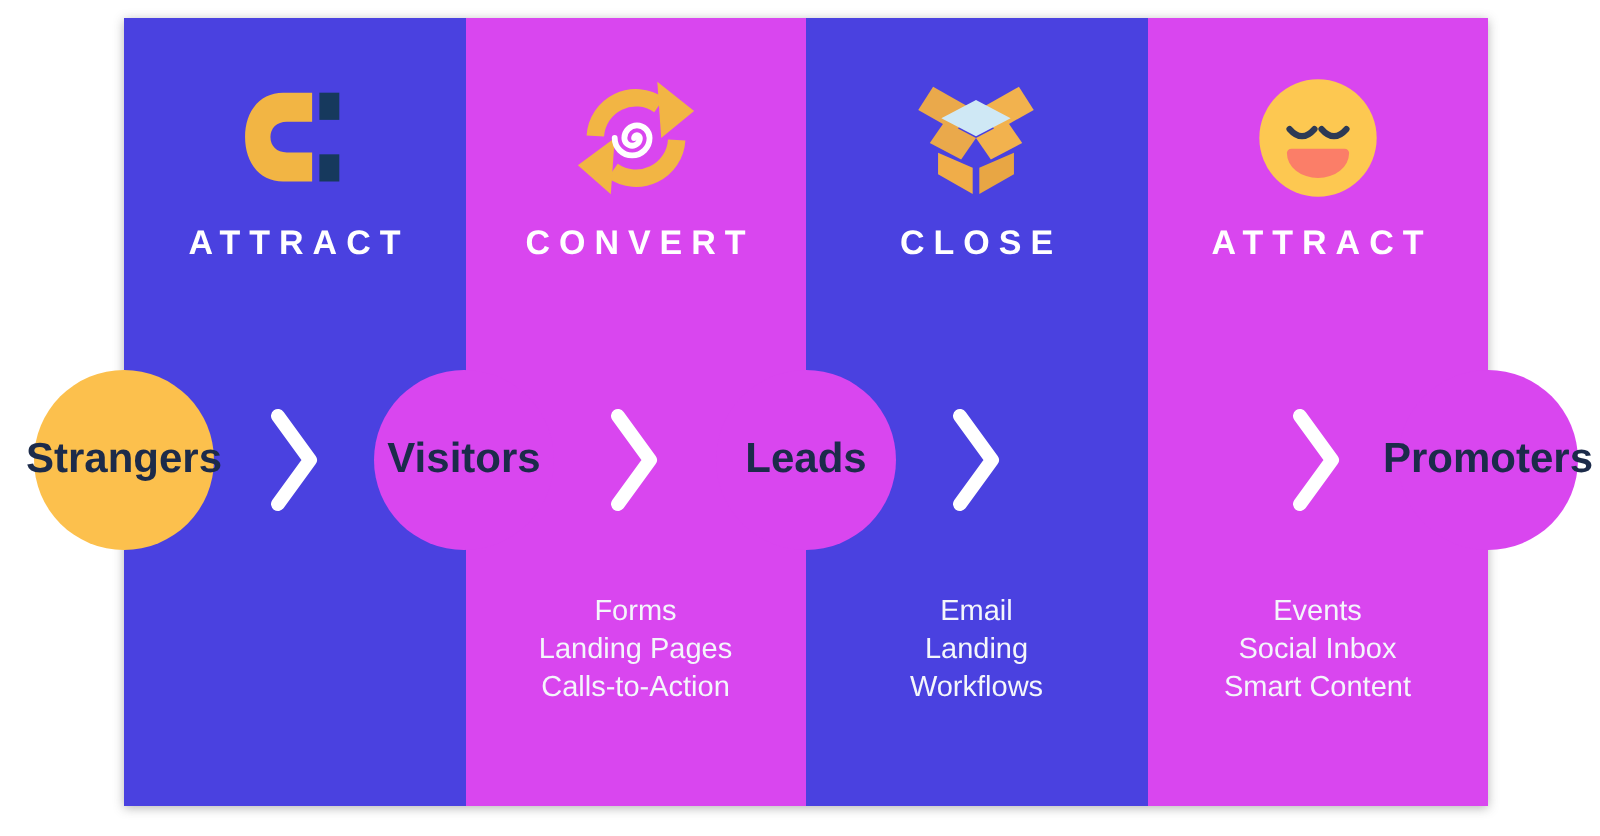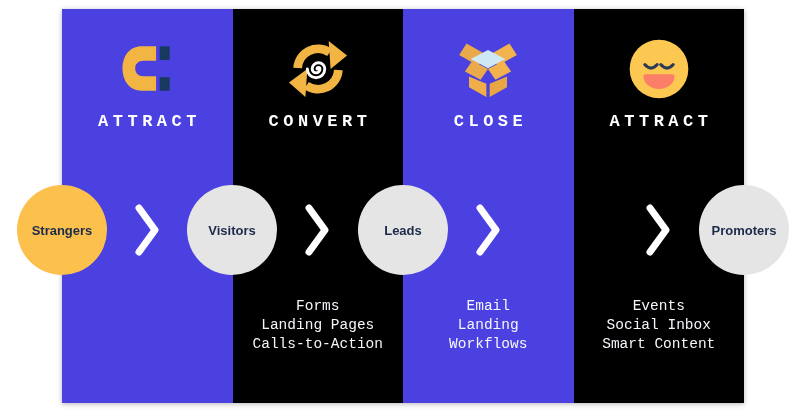--- a/index.html
+++ b/index.html
@@ -2,44 +2,44 @@
 <html><head>
 <meta charset="utf-8">
 <style>
   html,body{margin:0;padding:0;background:#ffffff;}
   .canvas{
     position:relative;width:800px;height:418px;background:#ffffff;overflow:hidden;
     font-family:"Liberation Sans",sans-serif;
   }
   .band{
     position:absolute;left:62px;top:9px;width:682px;height:394px;
-    display:flex;box-shadow:0 1px 5px rgba(70,70,70,.4);font-family:Liberation Mono, monospace;
+    display:flex;box-shadow:0 1px 5px rgba(70,70,70,.4);
   }
   .col{position:relative;width:25%;height:100%;}
   .col.purple{background:#4a41e0;}
-  .col.navy{background:#000000;}
+  .col.navy{background:#d946ef;}
   .icon-wrap{
     position:absolute;top:24px;left:0;width:100%;height:72px;
     display:flex;align-items:center;justify-content:center;
   }
   .stage-label{
     position:absolute;top:103px;left:0;width:100%;text-align:center;
     color:#ffffff;font-size:17px;font-weight:700;letter-spacing:4.5px;text-indent:4.5px;
   }
   .stage-items{
     position:absolute;top:288px;left:0;width:100%;text-align:center;
     color:#f4f6fb;font-size:14.5px;line-height:19px;font-weight:400;
   }
   .persona{
     position:absolute;top:185px;width:90px;height:90px;border-radius:50%;
     display:flex;align-items:center;justify-content:center;
-    color:#1c2b4a;font-size:13px;font-weight:700;z-index:3;
+    color:#1c2b4a;font-size:21px;font-weight:700;z-index:3;
   }
   .persona.yellow{background:#fcc04d;}
-  .persona.blue{background:#e5e5e5;}
+  .persona.blue{background:#d946ef;}
   .chev{position:absolute;top:204px;width:24px;height:52px;z-index:2;}
   .chev svg{display:block;}
 </style>
 </head>
 <body>
 
 <div class="canvas">
 
   <div class="band">
 

